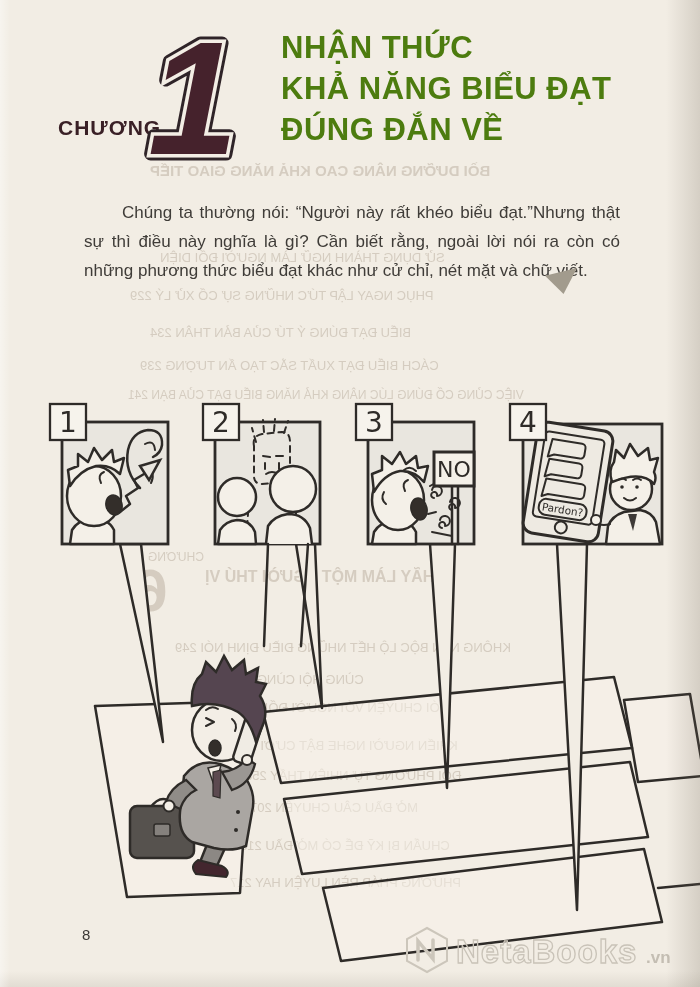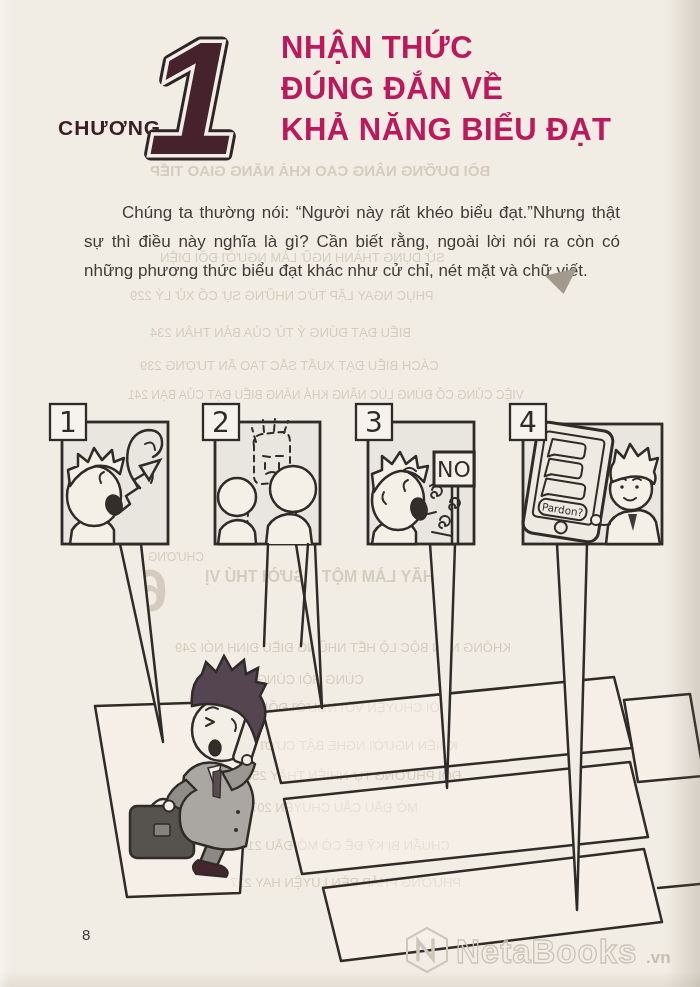--- a/index.html
+++ b/index.html
@@ -3,21 +3,21 @@
 <meta charset="utf-8">
 <style>
   html,body{margin:0;padding:0;}
   body{width:700px;height:987px;overflow:hidden;font-family:"Liberation Sans",sans-serif;}
   .page{position:relative;width:700px;height:987px;background:#f2ede4;overflow:hidden;}
 
   
   .chapter-label{position:absolute;left:58px;top:116px;font-size:21px;font-weight:bold;
     letter-spacing:1px;color:#3a2026;}
   .chapter-numeral{position:absolute;left:138px;top:14px;width:120px;height:155px;}
-  .title-block{position:absolute;left:281px;top:27px;width:340px;color:#be185d;
+  .title-block{position:absolute;left:281px;top:27px;width:340px;color:#4d7c0f;
     font-size:31px;font-weight:bold;line-height:41px;letter-spacing:.5px;}
 
   
   .intro{position:absolute;left:84px;top:198px;width:536px;font-size:17px;line-height:29px;
     color:#3f3c38;text-align:justify;text-indent:38px;}
 
   .corner-triangle{position:absolute;left:545px;top:268px;width:32px;height:26px;
     background:#a29b8d;clip-path:polygon(0% 30%,100% 0%,58% 100%);}
 
   
@@ -81,22 +81,22 @@
   <div class="chapter-label">CHƯƠNG</div>
 
   <svg class="chapter-numeral" width="120" height="155" viewBox="0 0 120 155">
     <text x="10" y="140" font-family="Liberation Sans, sans-serif" font-size="162" font-weight="bold" font-style="italic" fill="none" stroke="#2f2428" stroke-width="13" stroke-linejoin="round">1</text>
     <text x="10" y="140" font-family="Liberation Sans, sans-serif" font-size="162" font-weight="bold" font-style="italic" fill="none" stroke="#f3eee5" stroke-width="7">1</text>
     <text x="10" y="140" font-family="Liberation Sans, sans-serif" font-size="162" font-weight="bold" font-style="italic" fill="#45222c">1</text>
   </svg>
 
   <div class="title-block">
     <div>NHẬN THỨC</div>
+    <div>KHẢ NĂNG BIỂU ĐẠT</div>
     <div>ĐÚNG ĐẮN VỀ</div>
-    <div>KHẢ NĂNG BIỂU ĐẠT</div>
   </div>
 
   <div class="intro">Chúng ta thường nói: “Người này rất khéo biểu đạt.”Nhưng thật sự thì điều này nghĩa là gì? Cần biết rằng, ngoài lời nói ra còn có những phương thức biểu đạt khác như cử chỉ, nét mặt và chữ viết.</div>
 
   <div class="corner-triangle"></div>
 
   <svg class="illustration" width="700" height="592" viewBox="0 395 700 592">
 
     <g>
       <polygon class="tile" points="95,706 252,701 240,893 127,897"></polygon>

